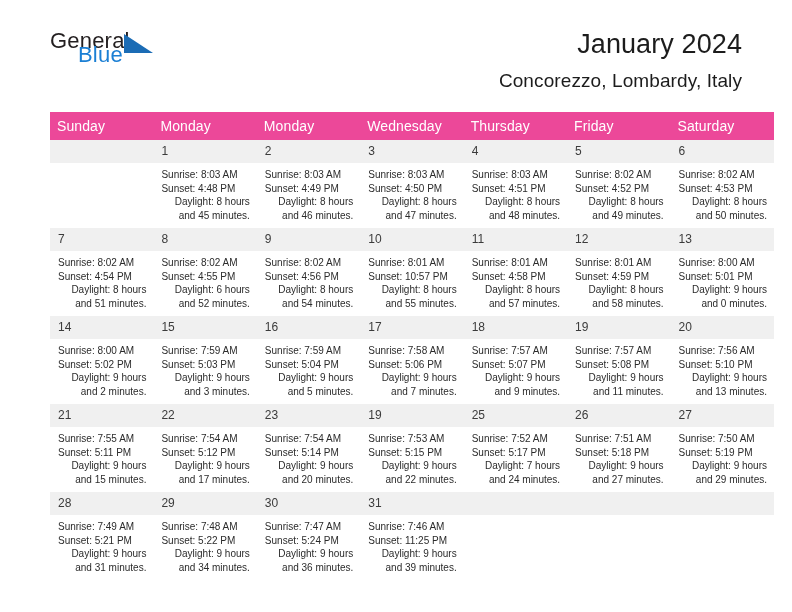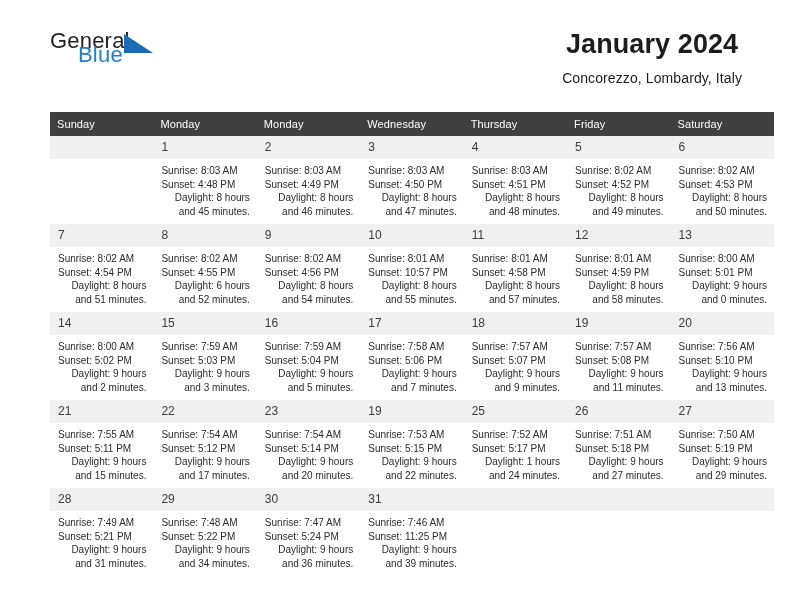--- a/index.html
+++ b/index.html
@@ -64,45 +64,44 @@
   }
 
   .title-block {
     text-align: right;
     padding-top: 2px;
   }
   .cal-title {
     font-size: 27px;
     color: #1c1c1c;
     line-height: 1.05;
-    font-weight: bold;
+    font-weight: normal;
     letter-spacing: .1px;
-    text-align: center;
   }
   .cal-subtitle {
-    font-size: 14px;
+    font-size: 19px;
     color: #1c1c1c;
     margin-top: 12px;
     letter-spacing: .1px;
   }
 
   
   .cal-wrap {
     margin-top: 14px;
   }
   table.calendar {
     border-collapse: collapse;
     width: 724px;
     table-layout: fixed;
   }
   table.calendar th {
-    background: #404040;
+    background: #ec4899;
     color: #ffffff;
     font-weight: normal;
-    font-size: 11px;
+    font-size: 14px;
     text-align: left;
     padding: 6px 0 6px 7px;
     height: 11px;
     letter-spacing: .1px;
   }
   table.calendar td {
     vertical-align: top;
     padding: 0;
     border: none;
   }
@@ -376,21 +375,21 @@
                 <div>Sunrise: 7:53 AM</div>
                 <div>Sunset: 5:15 PM</div>
                 <div class="wrapline">Daylight: 9 hours and 22 minutes.</div>
               </div>
             </td>
             <td class="daycell">
               <div class="daynum">25</div>
               <div class="details">
                 <div>Sunrise: 7:52 AM</div>
                 <div>Sunset: 5:17 PM</div>
-                <div class="wrapline">Daylight: 1 hours and 24 minutes.</div>
+                <div class="wrapline">Daylight: 7 hours and 24 minutes.</div>
               </div>
             </td>
             <td class="daycell">
               <div class="daynum">26</div>
               <div class="details">
                 <div>Sunrise: 7:51 AM</div>
                 <div>Sunset: 5:18 PM</div>
                 <div class="wrapline">Daylight: 9 hours and 27 minutes.</div>
               </div>
             </td>

